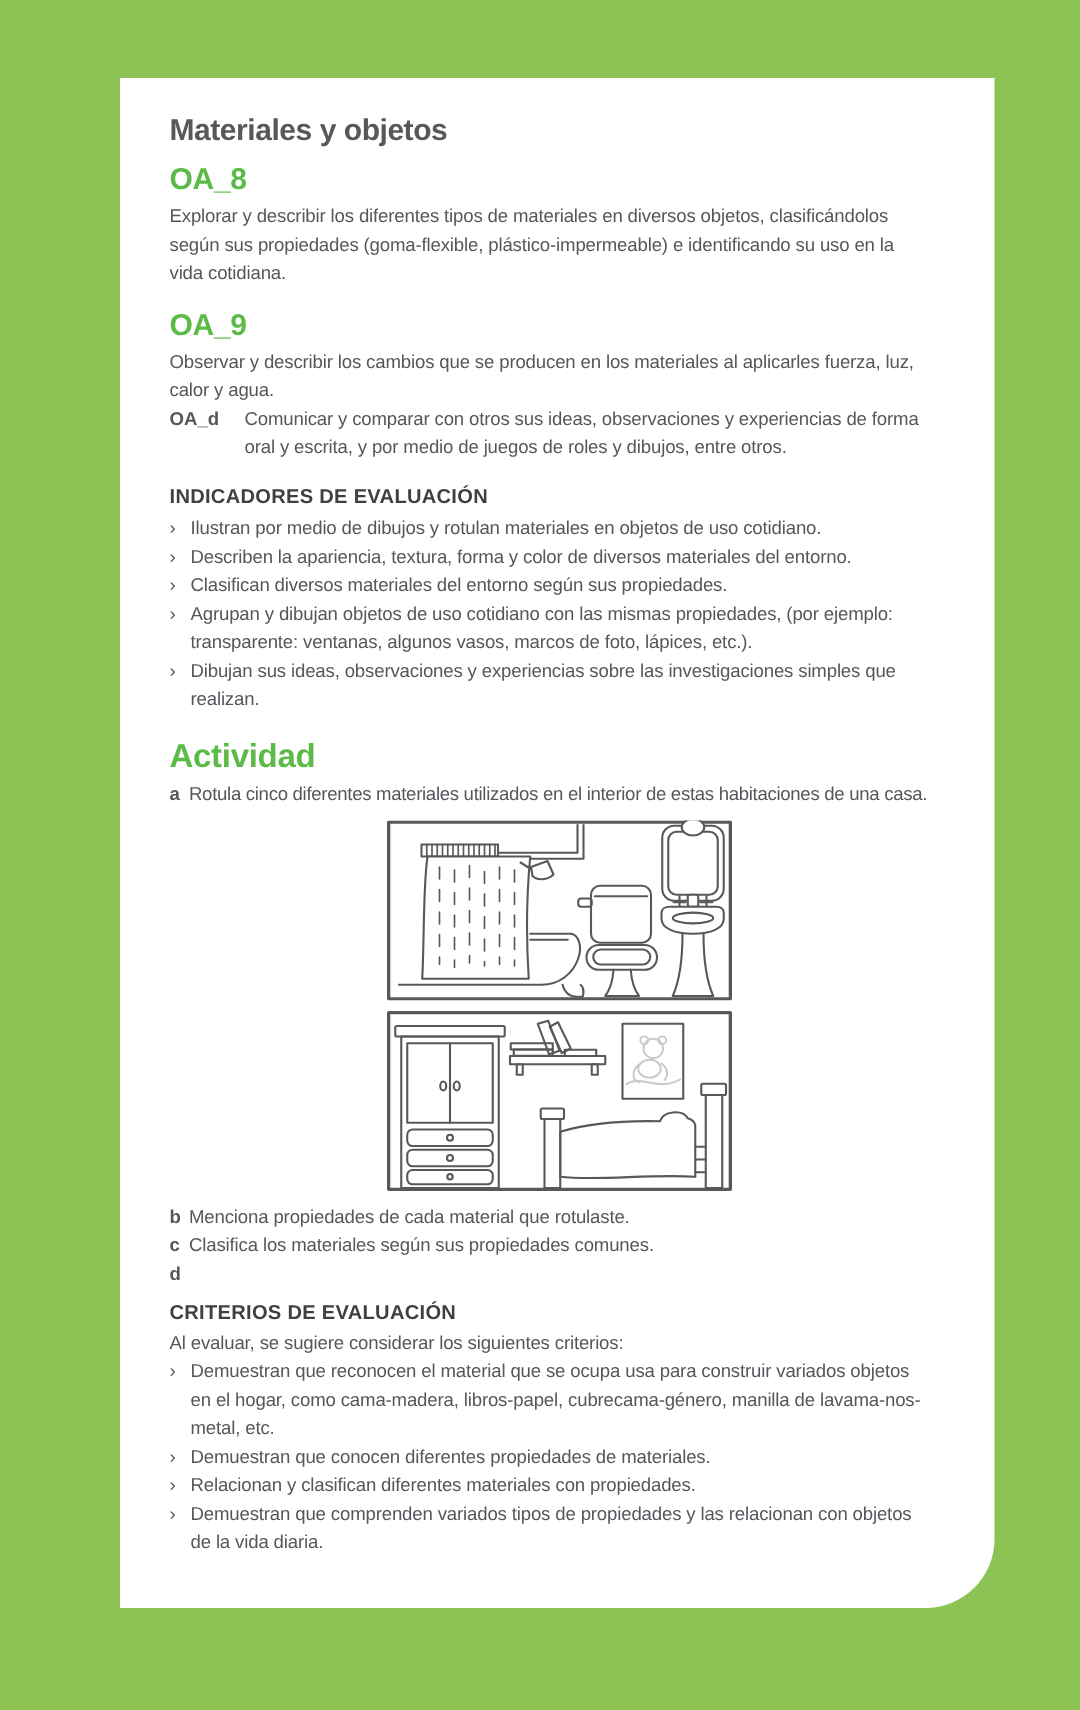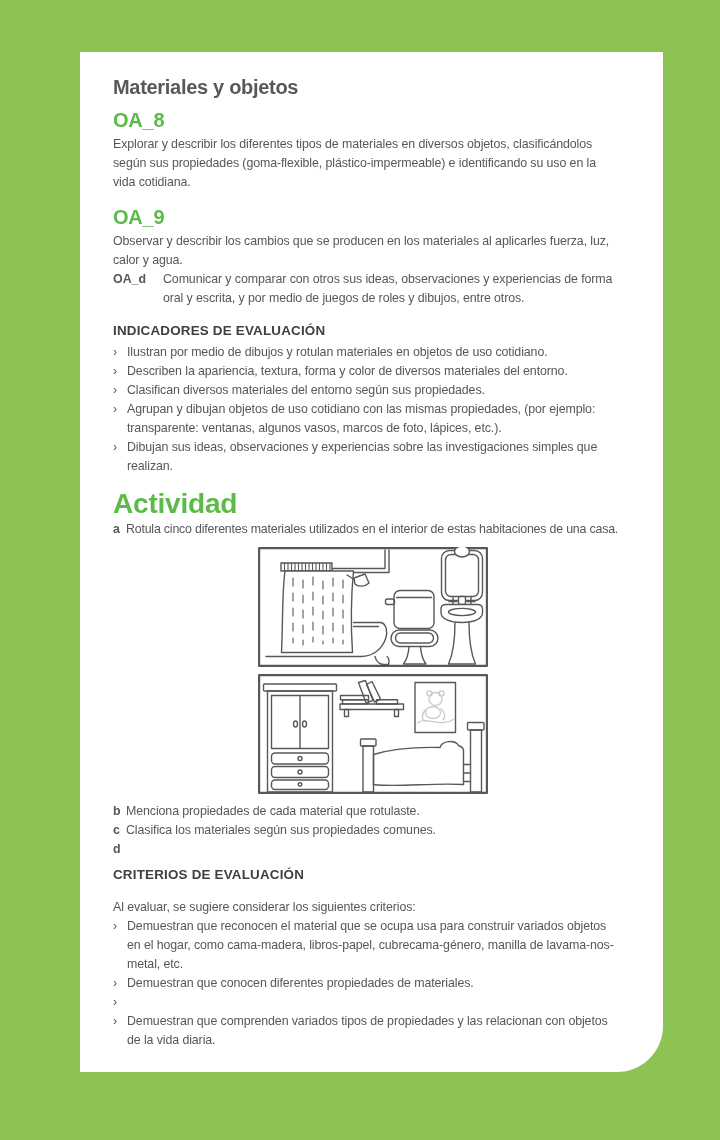--- a/index.html
+++ b/index.html
@@ -33,41 +33,41 @@
     letter-spacing: -0.3px;
   }
   h2.green-head {
     margin: 8px 0 4px;
     font-size: 20px; line-height: 22px;
     font-weight: 700;
     color: #5cba48;
     letter-spacing: -0.2px;
   }
   h2.green-head.oa9 { margin-top: 14px; }
-  h2.green-head.actividad { margin: 16px 0 4px; font-size: 28px; line-height: 24px; }
+  h2.green-head.actividad { margin: 16px 0 4px; font-size: 22px; line-height: 24px; }
   p.body-text, .bullets, .task {
     font-size: 12.4px; line-height: 19px;
     letter-spacing: -0.1px;
     color: #55575c;
   }
   p.body-text { margin: 0; }
   .oad-row { display: flex; margin-top: 0; }
   .oad-label {
     flex: none; width: 50px;
     font-weight: 700; font-size: 12.4px; line-height: 19px;
     color: #55575c;
   }
   h3.dark-head {
     margin: 15px 0 5px;
     font-size: 13.4px; line-height: 15px;
     font-weight: 700;
     color: #3e4044;
     letter-spacing: 0.2px;
   }
-  h3.dark-head.criterios { margin-top: 8px; margin-bottom: 16px; }
+  h3.dark-head.criterios { margin-top: 8px; margin-bottom: 4px; }
   ul.bullets { list-style: none; margin: 0; padding: 0; }
   ul.bullets li { display: flex; }
   .marker { flex: none; width: 14px; color: #55575c; }
   .task { display: flex; }
   .task-label { flex: none; width: 13px; font-weight: 700; }
   .task.single { white-space: nowrap; letter-spacing: -0.2px; }
   .task-list { margin-top: 2px; }
   .figures {
     width: 230px;
     margin: 8px 0 8px 145px;
@@ -258,20 +258,21 @@
         <li>
             <span class="marker">›</span>
             <span>Demuestran que reconocen el material que se ocupa usa para construir variados objetos en el hogar, como cama-madera, libros-papel, cubrecama-género, manilla de lavama-nos-metal, etc.</span>
           </li>
         <li>
             <span class="marker">›</span>
             <span>Demuestran que conocen diferentes propiedades de materiales.</span>
           </li>
         <li>
             <span class="marker">›</span>
+            <span>Relacionan y clasifican diferentes materiales con propiedades.</span>
           </li>
         <li>
             <span class="marker">›</span>
             <span>Demuestran que comprenden variados tipos de propiedades y las relacionan con objetos de la vida diaria.</span>
           </li>
       </ul>
     </section>
 
   </main>
 </div>

